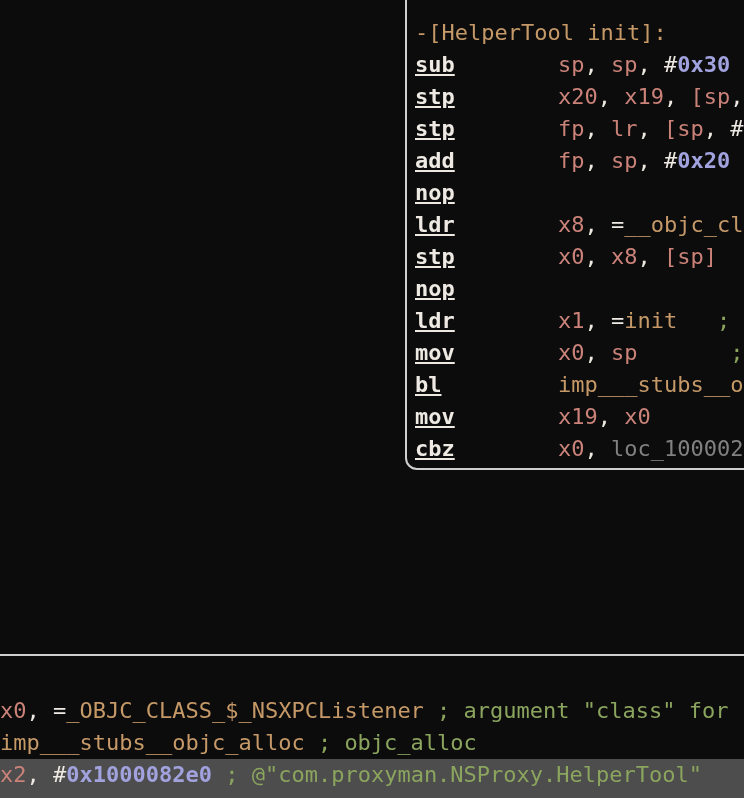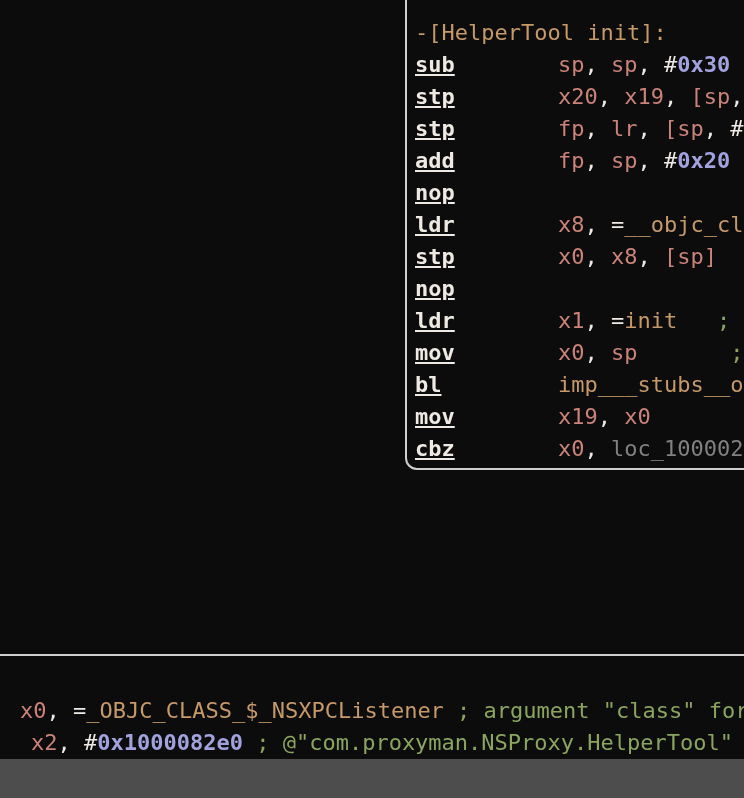--- a/index.html
+++ b/index.html
@@ -28,21 +28,21 @@
   .popup .code-row{padding-left:8px;}
   .splitter{
     position:absolute;left:0;top:654px;width:100%;height:2px;
     background:var(--border);z-index:2;
   }
   .hl-bar{
     position:absolute;left:0;top:759px;width:100%;height:39px;
     background:var(--hilite);z-index:0;
   }
   .main-lines{position:absolute;left:0;top:695px;width:100%;z-index:1;}
-  .main-lines .code-row{padding-left:20px;text-align:center;}
+  .main-lines .code-row{}
 </style>
 </head>
 <body>
 
 <div class="popup">
   <div>
       <div class="code-row"><span class="tk-sym">-[HelperTool init]:</span></div>
       <div class="code-row"><span class="mn">sub</span><span class="tk-reg">sp</span><span class="tk-p">, </span><span class="tk-reg">sp</span><span class="tk-p">, </span><span class="tk-p">#</span><span class="tk-imm">0x30</span></div>
       <div class="code-row"><span class="mn">stp</span><span class="tk-reg">x20</span><span class="tk-p">, </span><span class="tk-reg">x19</span><span class="tk-p">, </span><span class="tk-reg">[sp</span><span class="tk-p">,</span></div>
       <div class="code-row"><span class="mn">stp</span><span class="tk-reg">fp</span><span class="tk-p">, </span><span class="tk-reg">lr</span><span class="tk-p">, </span><span class="tk-reg">[sp</span><span class="tk-p">, #</span></div>
@@ -58,14 +58,15 @@
       <div class="code-row"><span class="mn">cbz</span><span class="tk-reg">x0</span><span class="tk-p">, </span><span class="tk-loc">loc_100002</span></div>
     </div>
 </div>
 
 <div class="splitter"></div>
 
 <div class="hl-bar"></div>
 
 <div class="main-lines">
     <div class="code-row"><span class="tk-reg">x0</span><span class="tk-p">, </span><span class="tk-p">=</span><span class="tk-sym">_OBJC_CLASS_$_NSXPCListener</span><span class="tk-com"> ; argument "class" for</span></div>
+    <div class="code-row"><span class="tk-sym">imp___stubs__objc_alloc</span><span class="tk-com"> ; objc_alloc</span></div>
     <div class="code-row"><span class="tk-reg">x2</span><span class="tk-p">, </span><span class="tk-p">#</span><span class="tk-imm">0x1000082e0</span><span class="tk-com"> ; @"com.proxyman.NSProxy.HelperTool"</span></div>
   </div>
 
 </body></html>

